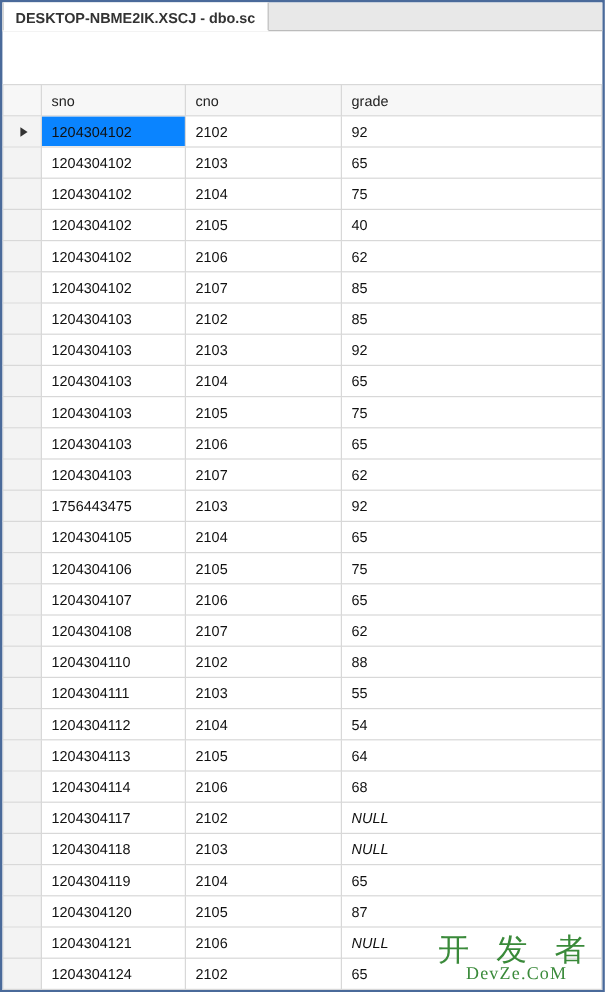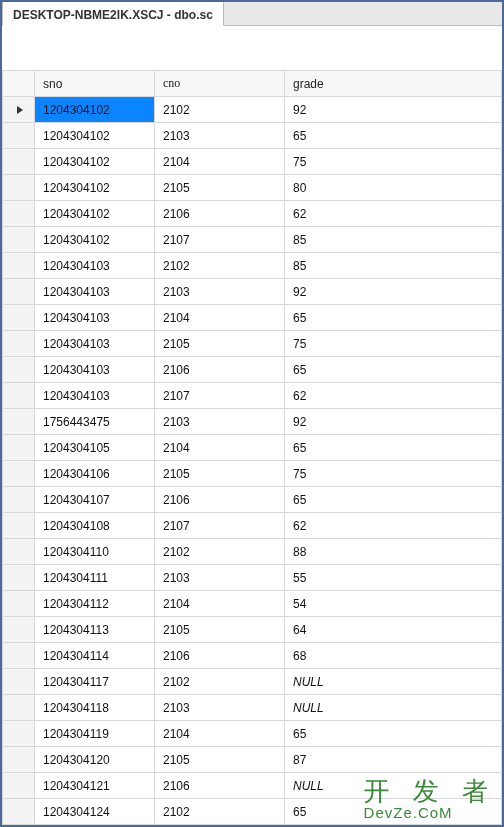--- a/index.html
+++ b/index.html
@@ -73,21 +73,21 @@
     font-weight: normal;
     color: #222;
   }
   .row-header {
     width: 32px;
     background: #f3f3f3;
     text-align: center;
     padding: 0;
   }
   .col-sno { width: 120px; }
-  .col-cno { width: 130px; font-family: Liberation Serif, serif; }
+  .col-cno { width: 130px; }
   .col-grade { width: auto; }
   .row-pointer {
     display: inline-block;
     width: 0; height: 0;
     border-top: 4px solid transparent;
     border-bottom: 4px solid transparent;
     border-left: 6px solid #333;
     margin-left: 6px;
   }
   td.selected-cell {
@@ -95,22 +95,22 @@
     color: #fff;
   }
   td.null-cell {
     font-style: italic;
     color: #444;
   }
   .watermark {
     position: absolute;
     right: 6px;
     bottom: 4px;
-    font-family: Liberation Sans, sans-serif;
-    text-align: left;
+    font-family: Liberation Serif, serif;
+    text-align: center;
     line-height: 1.05;
     pointer-events: none;
   }
   .watermark .cn {
     font-size: 26px;
     color: #3a8a3a;
     letter-spacing: 8px;
     font-weight: 500;
   }
   .watermark .en {
@@ -152,21 +152,21 @@
         <tr>
           <td class="row-header"></td>
           <td>1204304102</td>
           <td>2104</td>
           <td>75</td>
         </tr>
         <tr>
           <td class="row-header"></td>
           <td>1204304102</td>
           <td>2105</td>
-          <td>80</td>
+          <td>40</td>
         </tr>
         <tr>
           <td class="row-header"></td>
           <td>1204304102</td>
           <td>2106</td>
           <td>62</td>
         </tr>
         <tr>
           <td class="row-header"></td>
           <td>1204304102</td>

